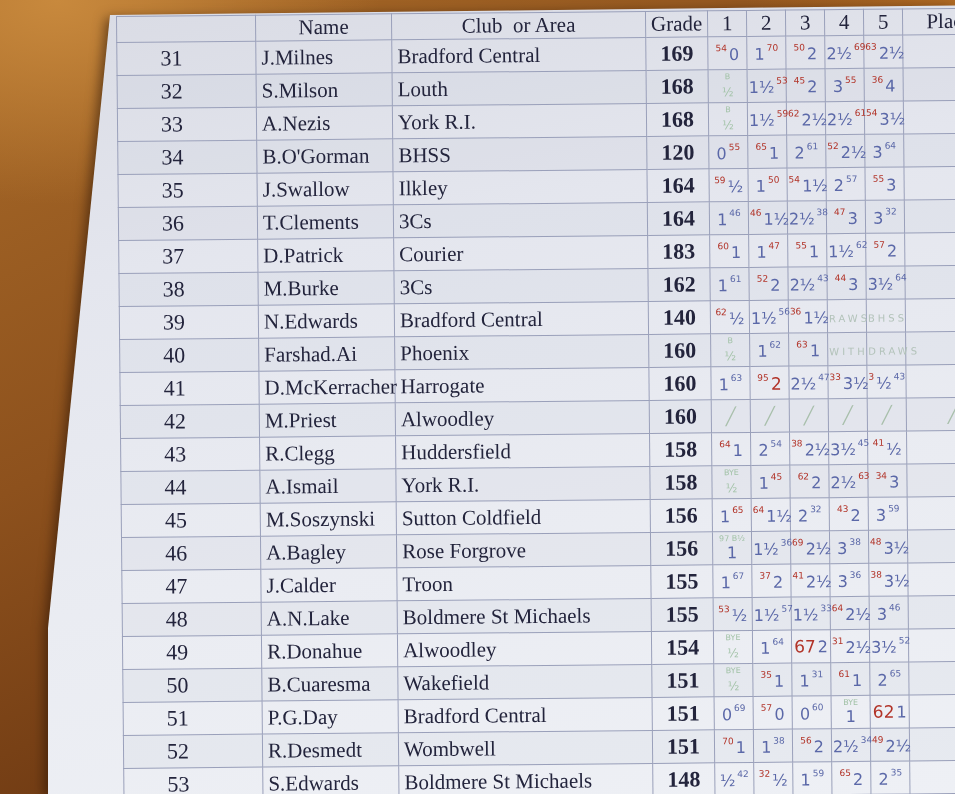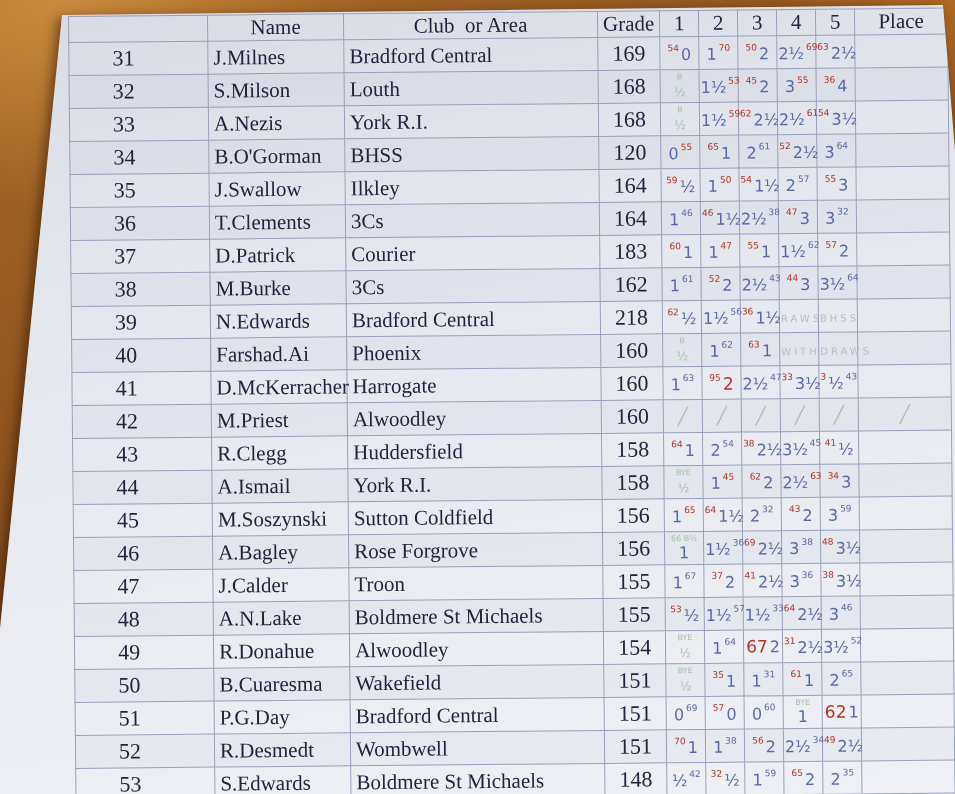--- a/index.html
+++ b/index.html
@@ -8,39 +8,40 @@
     background:
       radial-gradient(ellipse 520px 330px at 6% 0%, #c8893d 0%, rgba(200,137,61,0) 62%),
       radial-gradient(ellipse 300px 200px at 100% 0%, #b06a24 0%, rgba(176,106,36,0) 70%),
       linear-gradient(155deg, #a86a28 0%, #8d511d 40%, #6f3a13 70%, #5a2c0d 100%);
   }
   .paper-shadow{position:absolute;inset:0;filter:drop-shadow(-4px 3px 6px rgba(35,14,4,.55));}
   .paper{
     position:absolute;inset:0;
     background:linear-gradient(170deg,#d9dbe4 0%,#e4e6ee 30%,#eaecf2 65%,#eef0f5 100%);
     clip-path:polygon(62px 15px, 943px 5px, 955px 150px, 955px 794px, 0px 794px, 0px 628px);
+    margin-left:48px;
   }
   .sheet{position:absolute;left:0;top:0;width:100%;height:100%;
     transform:rotate(-0.55deg);transform-origin:68px 18px;}
   table.chart{
     position:absolute;left:68px;top:16px;width:877px;
     border-collapse:collapse;table-layout:fixed;
     font-family:"Liberation Serif", serif;color:#23243c;
   }
   col.c-no{width:139px;} col.c-name{width:136px;} col.c-club{width:254px;}
   col.c-grade{width:62px;} col.c-round{width:39px;} col.c-place{width:93px;}
   th,td{border:1px solid #9aa0ba;padding:0;overflow:visible;}
   thead tr{height:25px;}
   tbody tr{height:33px;}
   tbody tr:nth-child(even) td{background:rgba(190,196,214,0.14);}
   th{font-weight:normal;font-size:21px;white-space:pre;text-align:center;color:#23243c;}
   td.no{font-size:22px;text-align:center;padding-right:30px;}
   td.name{font-size:21px;text-align:left;padding-left:5px;white-space:nowrap;}
   td.club{font-size:21px;text-align:left;padding-left:5px;white-space:nowrap;}
-  td.grade{font-size:22px;text-align:center;}
+  td.grade{font-size:22px;text-align:center;font-weight:bold;}
   td.round,td.place{
     font-family:"DejaVu Sans", sans-serif;text-align:center;white-space:nowrap;
   }
   
   .seg-p{color:#5b68a8;font-size:16px;}
   .seg-R{color:#b23429;font-size:17px;}
   .seg-ps{color:#5b68a8;font-size:9px;vertical-align:9px;}
   .seg-r{color:#b23429;font-size:9px;vertical-align:9px;margin:0 1px;}
   .seg-g{color:#a3c3a8;font-size:12px;}
   .seg-gt{display:block;color:#a3c3a8;font-size:8px;line-height:8px;margin:1px 0 -2px 0;}
@@ -176,21 +177,21 @@
                 <td class="round"><span class="seg-r">52</span><span class="seg-p">2</span></td>
                 <td class="round"><span class="seg-p">2½</span><span class="seg-ps">43</span></td>
                 <td class="round"><span class="seg-r">44</span><span class="seg-p">3</span></td>
                 <td class="round"><span class="seg-p">3½</span><span class="seg-ps">64</span></td>
                 <td class="place"></td>
               </tr>
               <tr>
                 <td class="no">39</td>
                 <td class="name">N.Edwards</td>
                 <td class="club">Bradford Central</td>
-                <td class="grade">218</td>
+                <td class="grade">140</td>
                 <td class="round"><span class="seg-r">62</span><span class="seg-p">½</span></td>
                 <td class="round"><span class="seg-p">1½</span><span class="seg-ps">56</span></td>
                 <td class="round"><span class="seg-r">36</span><span class="seg-p">1½</span></td>
                 <td class="round"><span class="seg-w">RAWS</span></td>
                 <td class="round"><span class="seg-w">BHSS</span></td>
                 <td class="place"></td>
               </tr>
               <tr>
                 <td class="no">40</td>
                 <td class="name">Farshad.Ai</td>
@@ -261,21 +262,21 @@
                 <td class="round"><span class="seg-p">2</span><span class="seg-ps">32</span></td>
                 <td class="round"><span class="seg-r">43</span><span class="seg-p">2</span></td>
                 <td class="round"><span class="seg-p">3</span><span class="seg-ps">59</span></td>
                 <td class="place"></td>
               </tr>
               <tr>
                 <td class="no">46</td>
                 <td class="name">A.Bagley</td>
                 <td class="club">Rose Forgrove</td>
                 <td class="grade">156</td>
-                <td class="round"><span class="seg-gt">66 B½</span><span class="seg-p">1</span></td>
+                <td class="round"><span class="seg-gt">97 B½</span><span class="seg-p">1</span></td>
                 <td class="round"><span class="seg-p">1½</span><span class="seg-ps">36</span></td>
                 <td class="round"><span class="seg-r">69</span><span class="seg-p">2½</span></td>
                 <td class="round"><span class="seg-p">3</span><span class="seg-ps">38</span></td>
                 <td class="round"><span class="seg-r">48</span><span class="seg-p">3½</span></td>
                 <td class="place"></td>
               </tr>
               <tr>
                 <td class="no">47</td>
                 <td class="name">J.Calder</td>
                 <td class="club">Troon</td>

